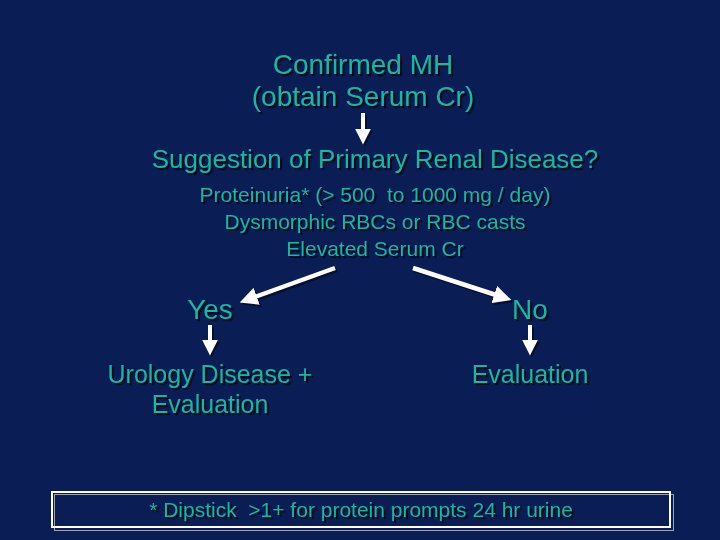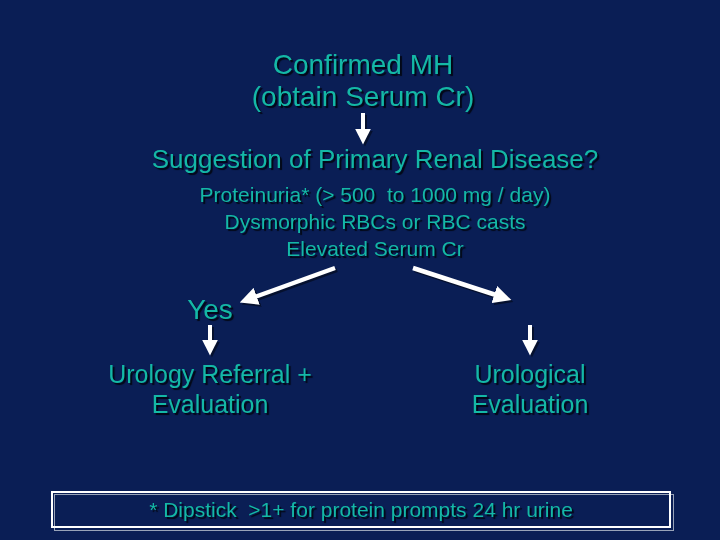--- a/index.html
+++ b/index.html
@@ -115,28 +115,28 @@
   <div class="question-block txt-shadow">
     <div class="question-heading" data-bind="slide.question.heading">Suggestion of Primary Renal Disease?</div>
     <div class="criteria">
       <div data-bind="slide.question.criteria.0">Proteinuria* (&gt; 500  to 1000 mg / day)</div>
       <div data-bind="slide.question.criteria.1">Dysmorphic RBCs or RBC casts</div>
       <div data-bind="slide.question.criteria.2">Elevated Serum Cr</div>
     </div>
   </div>
 
   <div class="branch-label yes txt-shadow" data-bind="slide.branches.yes.label">Yes</div>
+  <div class="branch-label no txt-shadow" data-bind="slide.branches.no.label">No</div>
 
   <div class="outcome left txt-shadow">
-    <div data-bind="slide.branches.yes.outcome.0">Urology Referral +</div>
+    <div data-bind="slide.branches.yes.outcome.0">Urology Disease +</div>
     <div data-bind="slide.branches.yes.outcome.2">Evaluation</div>
   </div>
 
   <div class="outcome right txt-shadow">
-    <div data-bind="slide.branches.no.outcome.0">Urological</div>
     <div data-bind="slide.branches.no.outcome.1">Evaluation</div>
   </div>
 
   <div class="footnote-wrap">
     <div class="footnote-shadow"></div>
     <div class="footnote-box">
       <span class="txt-shadow" data-bind="slide.footnote">* Dipstick  &gt;1+ for protein prompts 24 hr urine</span>
     </div>
   </div>
 

